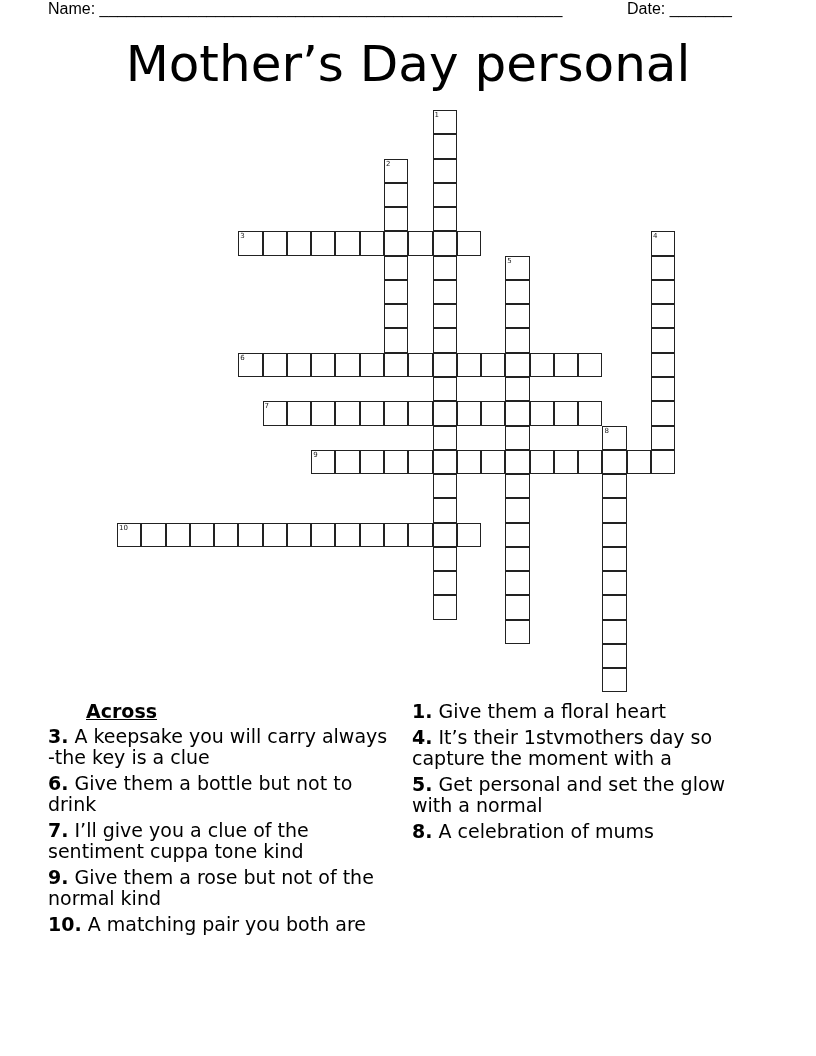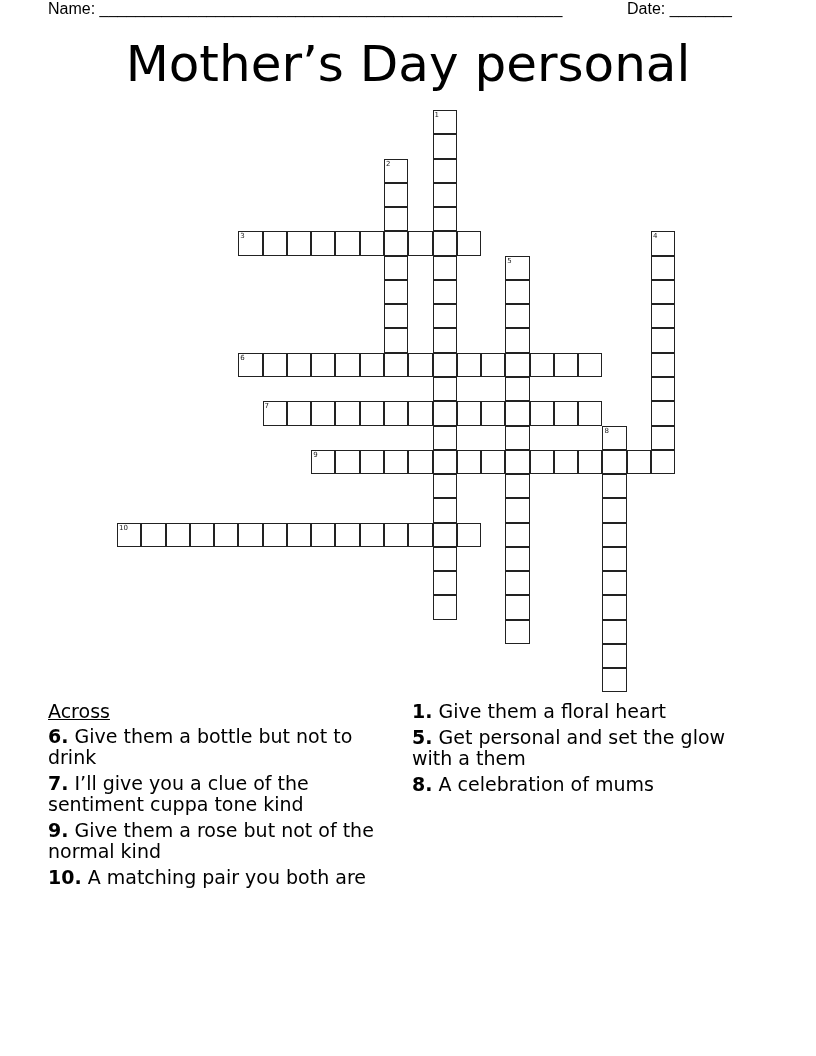--- a/index.html
+++ b/index.html
@@ -6,21 +6,21 @@
   body{width:816px;height:1056px;position:relative;overflow:hidden;font-family:"DejaVu Sans",sans-serif;color:#000;}
   .hdr{position:absolute;top:0;left:48px;font-family:"Liberation Sans",sans-serif;font-size:16px;line-height:18px;}
   .hdr-date{position:absolute;top:0;left:627px;font-family:"Liberation Sans",sans-serif;font-size:16px;line-height:18px;}
   .title{position:absolute;top:32px;left:0;width:816px;text-align:center;font-size:50px;line-height:64px;}
   .grid{position:absolute;left:117px;top:110px;width:600px;height:600px;}
   .cell{position:absolute;width:24.27px;height:24.27px;box-sizing:border-box;border:1px solid #222;background:#fff;}
   .num{position:absolute;top:0px;left:1px;font-size:7px;line-height:8px;color:#222;}
   .clues{position:absolute;top:701px;font-size:19px;line-height:21px;}
   .clues.across{left:48px;width:340px;}
   .clues.down{left:412px;width:345px;}
-  .clue-head{font-weight:normal;text-decoration:underline;margin-bottom:4px;}
+  .clue-head{font-weight:bold;text-decoration:underline;margin-bottom:4px;margin-left:38px;}
   .clue{margin-bottom:5px;}
   .clue b{font-weight:bold;}
 </style>
 </head>
 <body>
 
 <div class="hdr">Name: ____________________________________________________</div>
 <div class="hdr-date">Date: _______</div>
 <div class="title">Mother’s Day personal</div>
 
@@ -166,23 +166,25 @@
     <div class="cell" style="left: 194.16px; top: 412.59px;"></div>
     <div class="cell" style="left: 218.43px; top: 412.59px;"></div>
     <div class="cell" style="left: 242.7px; top: 412.59px;"></div>
     <div class="cell" style="left: 266.97px; top: 412.59px;"></div>
     <div class="cell" style="left: 291.24px; top: 412.59px;"></div>
     <div class="cell" style="left: 339.78px; top: 412.59px;"></div>
   </div>
 
 <div class="clues across">
   <div class="clue-head">Across</div>
+  <div class="clue"><b>3.</b> <span>A keepsake you will carry always -the key is a clue</span></div>
   <div class="clue"><b>6.</b> <span>Give them a bottle but not to drink</span></div>
   <div class="clue"><b>7.</b> <span>I’ll give you a clue of the sentiment cuppa tone kind</span></div>
   <div class="clue"><b>9.</b> <span>Give them a rose but not of the normal kind</span></div>
   <div class="clue"><b>10.</b> <span>A matching pair you both are</span></div>
 </div>
 
 <div class="clues down">
   <div class="clue"><b>1.</b> <span>Give them a floral heart</span></div>
-  <div class="clue"><b>5.</b> <span>Get personal and set the glow with a them</span></div>
+  <div class="clue"><b>4.</b> <span>It’s their 1stvmothers day so capture the moment with a</span></div>
+  <div class="clue"><b>5.</b> <span>Get personal and set the glow with a normal</span></div>
   <div class="clue"><b>8.</b> <span>A celebration of mums</span></div>
 </div>
 
 </body></html>

